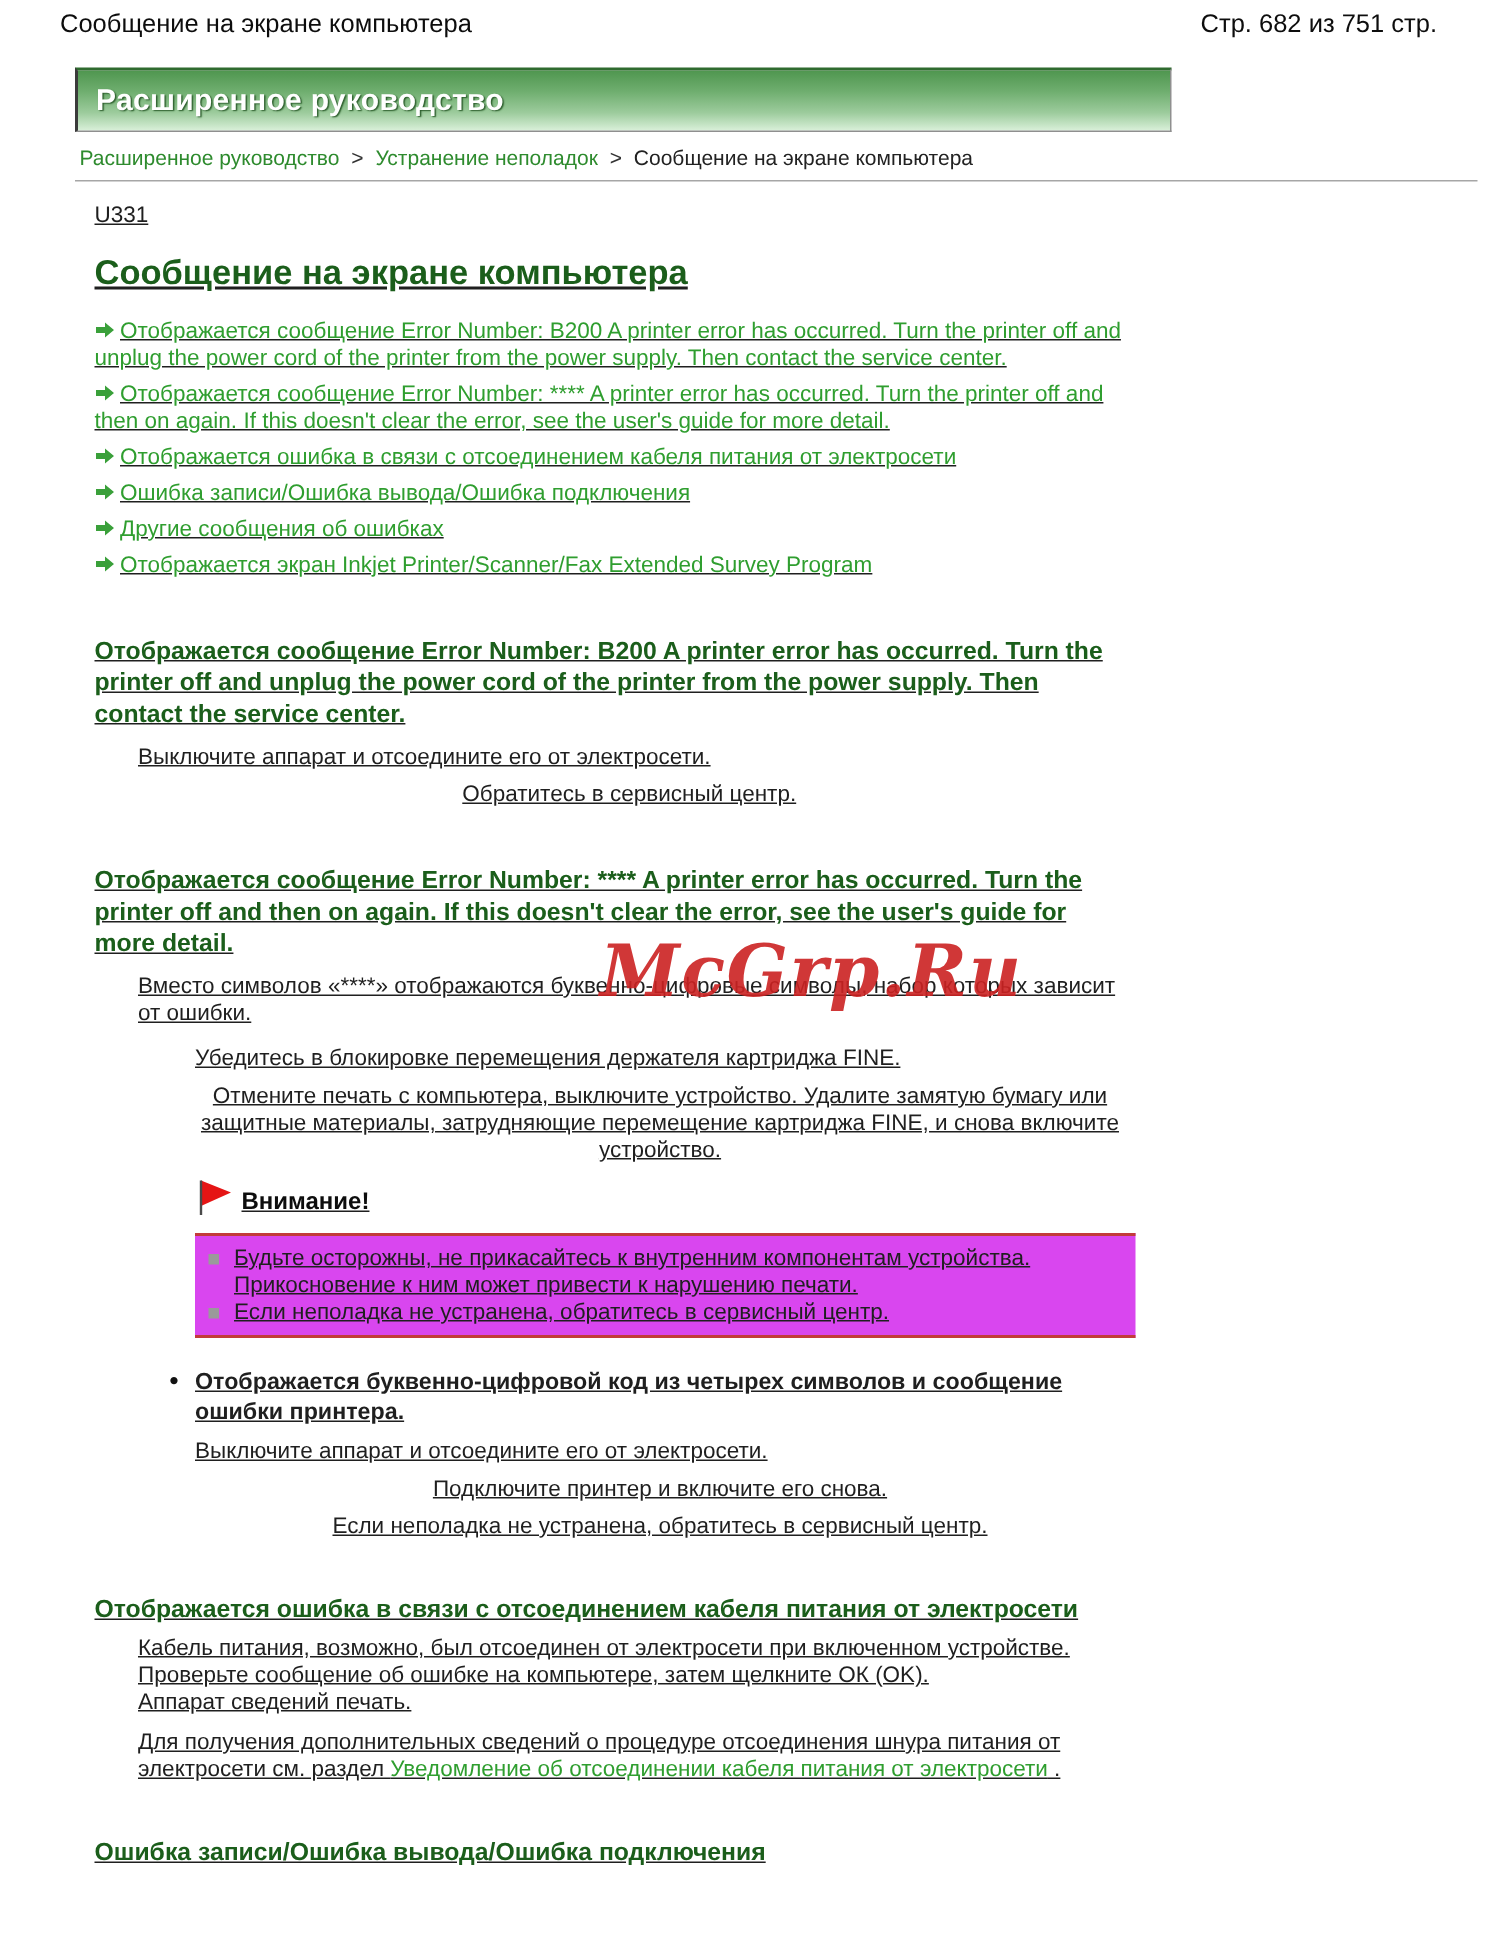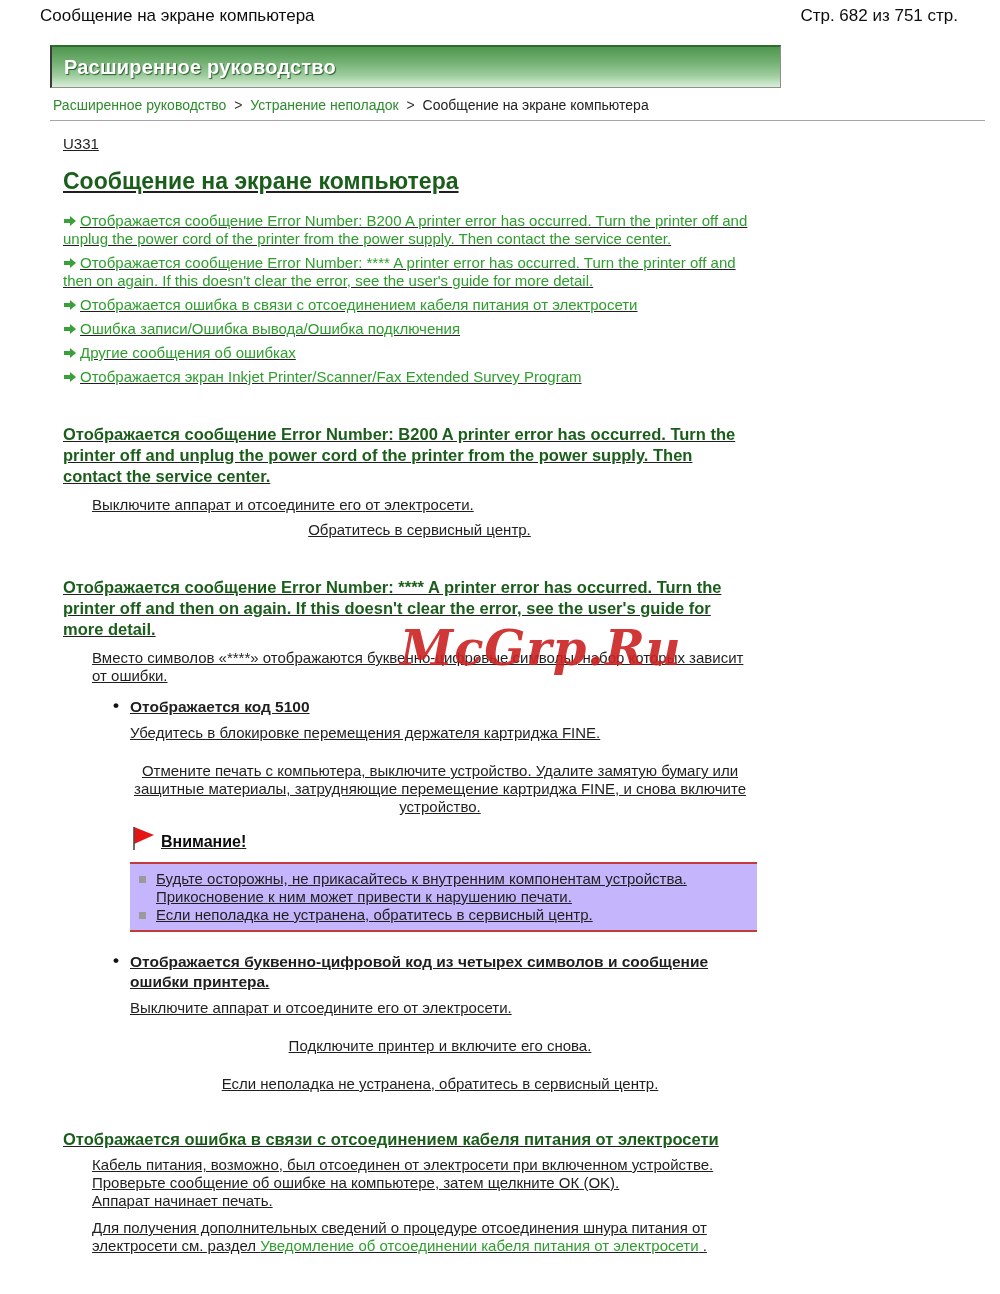--- a/index.html
+++ b/index.html
@@ -50,27 +50,27 @@
   .para a { color:#2f9e2f; text-decoration:none; cursor:pointer; }
 
   ul.bullets { list-style:none; margin:12px 0 0 0; padding:0 0 0 38px; }
   ul.bullets > li { position:relative; }
   ul.bullets > li + li { margin-top:20px; }
   .bullet-title { font-weight:bold; font-size:15.5px; line-height:20px; position:relative; width:620px; }
   .bullet-title::before {
     content:"\2022"; position:absolute; left:-17px; top:-1px; font-size:17px; color:#111;
   }
   .bullet-body p { margin:7px 0 7px 0; line-height:18px; width:620px; }
-  .bullet-body p + p { margin-top:20px; }
+  .bullet-body p + p { margin-top:7px; }
 
   .warn-head { display:flex; align-items:flex-end; margin:10px 0 11px 0; }
   .flag-icon { margin-right:4px; }
   .warn-title { font-weight:bold; font-size:16px; color:#0d0d0d; line-height:18px; }
   .warn-box {
-    margin-top:6px; width:627px; background:#c4b5fd;
+    margin-top:6px; width:627px; background:#d946ef;
     border-top:2px solid #c23b3b; border-bottom:2px solid #c23b3b;
     padding:6px 14px 6px 0;
   }
   .warn-item { position:relative; padding-left:26px; line-height:18px; color:#1f1f1f; }
   .warn-item + .warn-item { margin-top:0px; }
   .sq {
     position:absolute; left:9px; top:6px; width:7px; height:7px; background:#9a9a9a; display:block;
   }
   .watermark {
     position:absolute; left:400px; top:620px; font-family:"DejaVu Serif", serif;
@@ -146,21 +146,20 @@
       <p>Выключите аппарат и отсоедините его от электросети.</p>
       <p>Обратитесь в сервисный центр.</p>
     </div>
 
     <h2 class="sec-heading">Отображается сообщение Error Number: **** A printer error has occurred. Turn the printer off and then on again. If this doesn't clear the error, see the user's guide for more detail.</h2>
     <div class="body-ind1">
       <p>Вместо символов «****» отображаются буквенно-цифровые символы, набор которых зависит от ошибки.</p>
 
       <ul class="bullets">
         <li>
-          <div class="bullet-title">Отображается код 5100</div>
           <div class="bullet-body">
             <p>Убедитесь в блокировке перемещения держателя картриджа FINE.</p>
             <p>Отмените печать с компьютера, выключите устройство. Удалите замятую бумагу или защитные материалы, затрудняющие перемещение картриджа FINE, и снова включите устройство.</p>
             <div class="warn-head">
               <svg class="flag-icon" width="27" height="25" viewBox="0 0 27 25">
                 <path d="M4 1 L24 9 L4 18 Z" fill="#e51515"></path>
                 <path d="M4 1 L4 24" stroke="#4a4a4a" stroke-width="1.6"></path>
               </svg>
               <span class="warn-title">Внимание!</span>
             </div>
@@ -185,21 +184,21 @@
           </div>
         </li>
       </ul>
     </div>
 
     <h2 class="sec-heading tight">Отображается ошибка в связи с отсоединением кабеля питания от электросети</h2>
     <div class="body-ind1">
       <div class="line-group">
         <div>Кабель питания, возможно, был отсоединен от электросети при включенном устройстве.</div>
         <div>Проверьте сообщение об ошибке на компьютере, затем щелкните ОК (OK).</div>
-        <div>Аппарат начинает печать.</div>
+        <div>Аппарат сведений печать.</div>
       </div>
       <div class="para">
         <span>Для получения дополнительных сведений о процедуре отсоединения шнура питания от электросети см. раздел </span><a>Уведомление об отсоединении кабеля питания от электросети</a><span> .</span>
       </div>
     </div>
 
     <h2 class="sec-heading tight">Ошибка записи/Ошибка вывода/Ошибка подключения</h2>
 
   </div>
 

